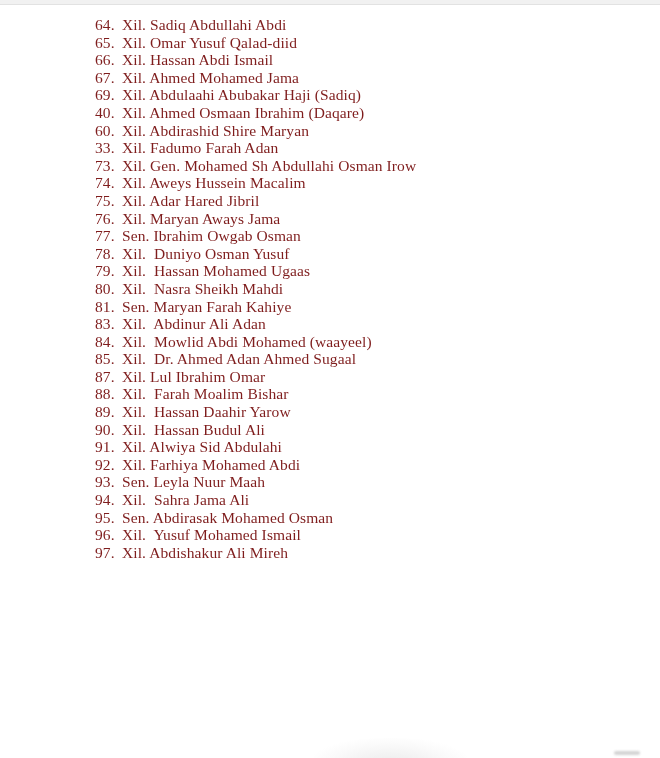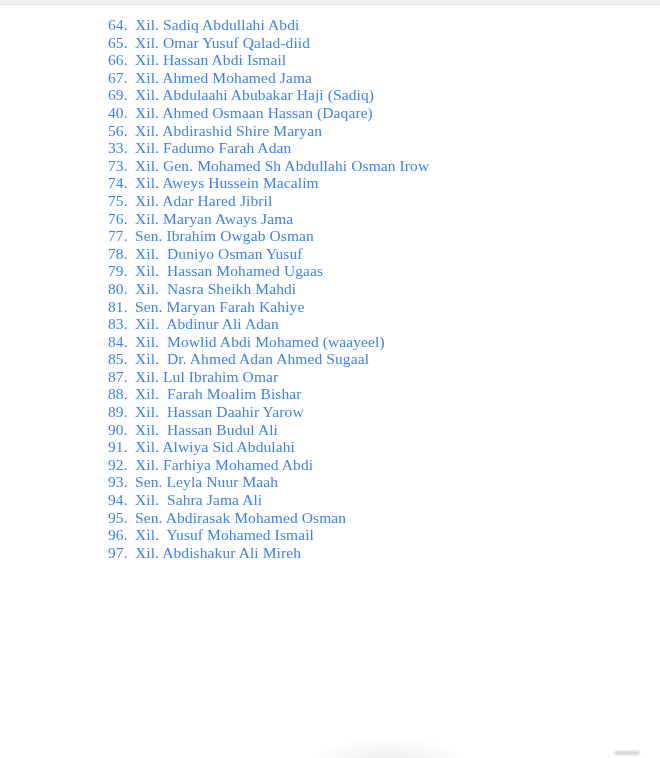--- a/index.html
+++ b/index.html
@@ -17,26 +17,26 @@
   
   .top-edge {
     position: absolute;
     left: 0; top: 0;
     width: 660px; height: 4px;
     background: #f1f1f1;
     border-bottom: 1px solid #e2e2e2;
   }
   .name-list {
     position: absolute;
-    left: 108px;
+    left: 95px;
     top: 16px;
     margin: 0;
     padding: 0;
     list-style: none;
-    color: #3b82f6;
+    color: #7f1d1d;
     font-size: 15.5px;
     line-height: 17.6px;
     letter-spacing: 0.1px;
   }
   .name-list li {
     white-space: pre;
     height: 17.6px;
   }
   .name-list .num {
     display: inline-block;
@@ -68,22 +68,22 @@
 <body>
 
 <div class="top-edge"></div>
 
 <ol class="name-list">
     <li><span class="num">64.</span><span class="txt">Xil. Sadiq Abdullahi Abdi</span></li>
     <li><span class="num">65.</span><span class="txt">Xil. Omar Yusuf Qalad-diid</span></li>
     <li><span class="num">66.</span><span class="txt">Xil. Hassan Abdi Ismail</span></li>
     <li><span class="num">67.</span><span class="txt">Xil. Ahmed Mohamed Jama</span></li>
     <li><span class="num">69.</span><span class="txt">Xil. Abdulaahi Abubakar Haji (Sadiq)</span></li>
-    <li><span class="num">40.</span><span class="txt">Xil. Ahmed Osmaan Hassan (Daqare)</span></li>
-    <li><span class="num">56.</span><span class="txt">Xil. Abdirashid Shire Maryan</span></li>
+    <li><span class="num">40.</span><span class="txt">Xil. Ahmed Osmaan Ibrahim (Daqare)</span></li>
+    <li><span class="num">60.</span><span class="txt">Xil. Abdirashid Shire Maryan</span></li>
     <li><span class="num">33.</span><span class="txt">Xil. Fadumo Farah Adan</span></li>
     <li><span class="num">73.</span><span class="txt">Xil. Gen. Mohamed Sh Abdullahi Osman Irow</span></li>
     <li><span class="num">74.</span><span class="txt">Xil. Aweys Hussein Macalim</span></li>
     <li><span class="num">75.</span><span class="txt">Xil. Adar Hared Jibril</span></li>
     <li><span class="num">76.</span><span class="txt">Xil. Maryan Aways Jama</span></li>
     <li><span class="num">77.</span><span class="txt">Sen. Ibrahim Owgab Osman</span></li>
     <li><span class="num">78.</span><span class="txt">Xil.  Duniyo Osman Yusuf</span></li>
     <li><span class="num">79.</span><span class="txt">Xil.  Hassan Mohamed Ugaas</span></li>
     <li><span class="num">80.</span><span class="txt">Xil.  Nasra Sheikh Mahdi</span></li>
     <li><span class="num">81.</span><span class="txt">Sen. Maryan Farah Kahiye</span></li>

